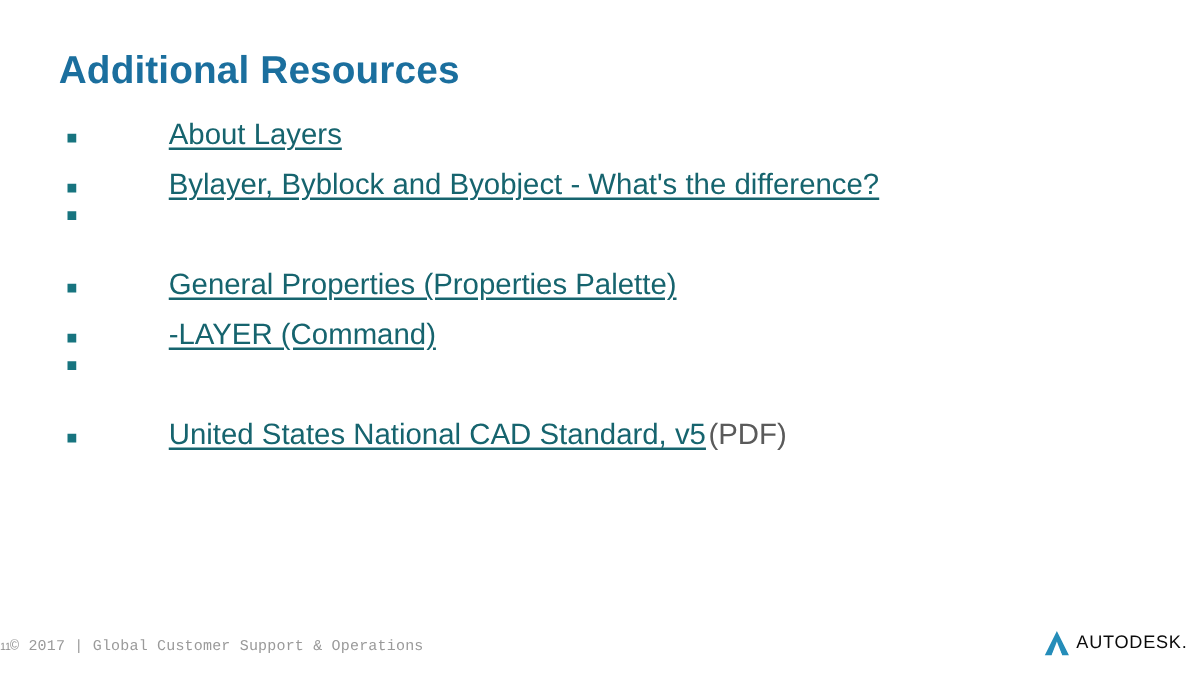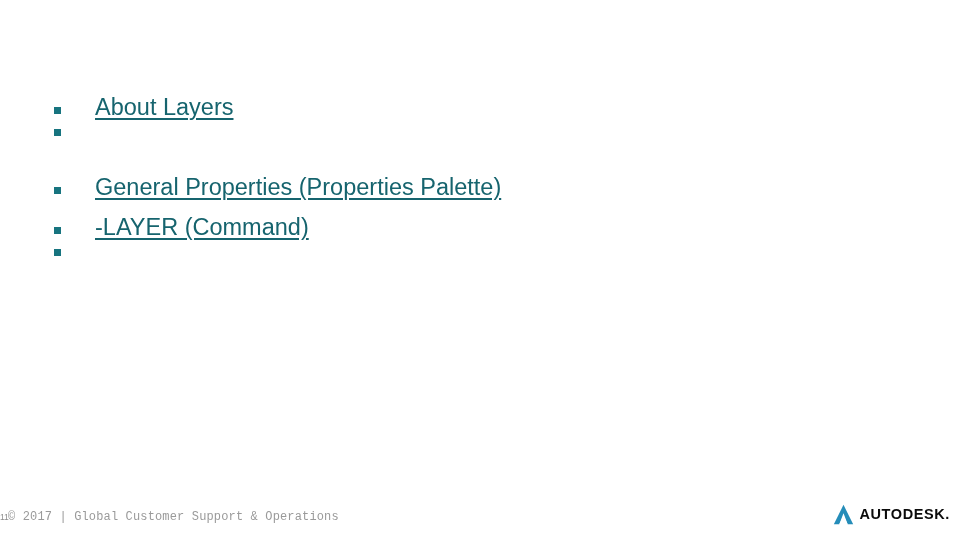--- a/index.html
+++ b/index.html
@@ -63,20 +63,21 @@
     width: 7px;
     height: 7px;
     background: #17747F;
   }
 
   .item-text {
     flex: 0 0 auto;
     font-size: 23.5px;
     color: #16646E;
     line-height: 1;
+    margin-left: 40px;
   }
   .item-link {
     color: #16646E;
     text-decoration: underline;
     text-underline-offset: 3px;
     text-decoration-thickness: 1.5px;
   }
   .item-suffix {
     color: #5A5A5A;
     text-decoration: none;
@@ -117,42 +118,49 @@
     align-items: center;
     gap: 5px;
   }
   #footer-logo .mark {
     width: 21px;
     height: 21px;
     display: block;
   }
   #footer-logo .wordmark {
     font-size: 14.5px;
-    font-weight: bold;
+    font-weight: normal;
     color: #0B0B0B;
     letter-spacing: 0.6px;
     line-height: 1;
     text-align: right;
   }
 </style>
 </head>
 <body>
 
 <div id="slide">
 
+  <div id="title">Additional Resources</div>
 
   <div id="bullet-list">
 
     <div class="list-item">
       <span class="bullet-marker">
           <span class="sq"></span>
         </span>
       <span class="item-text"><a class="item-link" href="#">About Layers</a><span class="item-suffix"></span></span>
     </div>
 
+    <div class="list-item">
+      <span class="bullet-marker">
+          <span class="sq"></span>
+        </span>
+      <span class="item-text"><a class="item-link" href="#">Bylayer, Byblock and Byobject - What's the difference?</a><span class="item-suffix"></span></span>
+    </div>
 
 
     <div class="list-item">
       <span class="bullet-marker">
           <span class="sq"></span>
         </span>
     </div>
 
     <div class="list-item">
       <span class="bullet-marker">
@@ -168,20 +176,26 @@
         </span>
       <span class="item-text"><a class="item-link" href="#">-LAYER (Command)</a><span class="item-suffix"></span></span>
     </div>
 
     <div class="list-item">
       <span class="bullet-marker">
           <span class="sq"></span>
         </span>
     </div>
 
+    <div class="list-item">
+      <span class="bullet-marker">
+          <span class="sq"></span>
+        </span>
+      <span class="item-text"><a class="item-link" href="#">United States National CAD Standard, v5</a><span class="item-suffix">(PDF)</span></span>
+    </div>
 
   </div>
 
   <div id="footer">
     <div id="footer-copyright">© 2017 | Global Customer Support &amp; Operations</div>
     <div id="footer-pagenum">11</div>
     <div id="footer-logo">
       <svg class="mark" viewBox="0 0 100 100">
         <defs>
           <linearGradient id="adskgrad" x1="0" y1="100" x2="100" y2="0">

